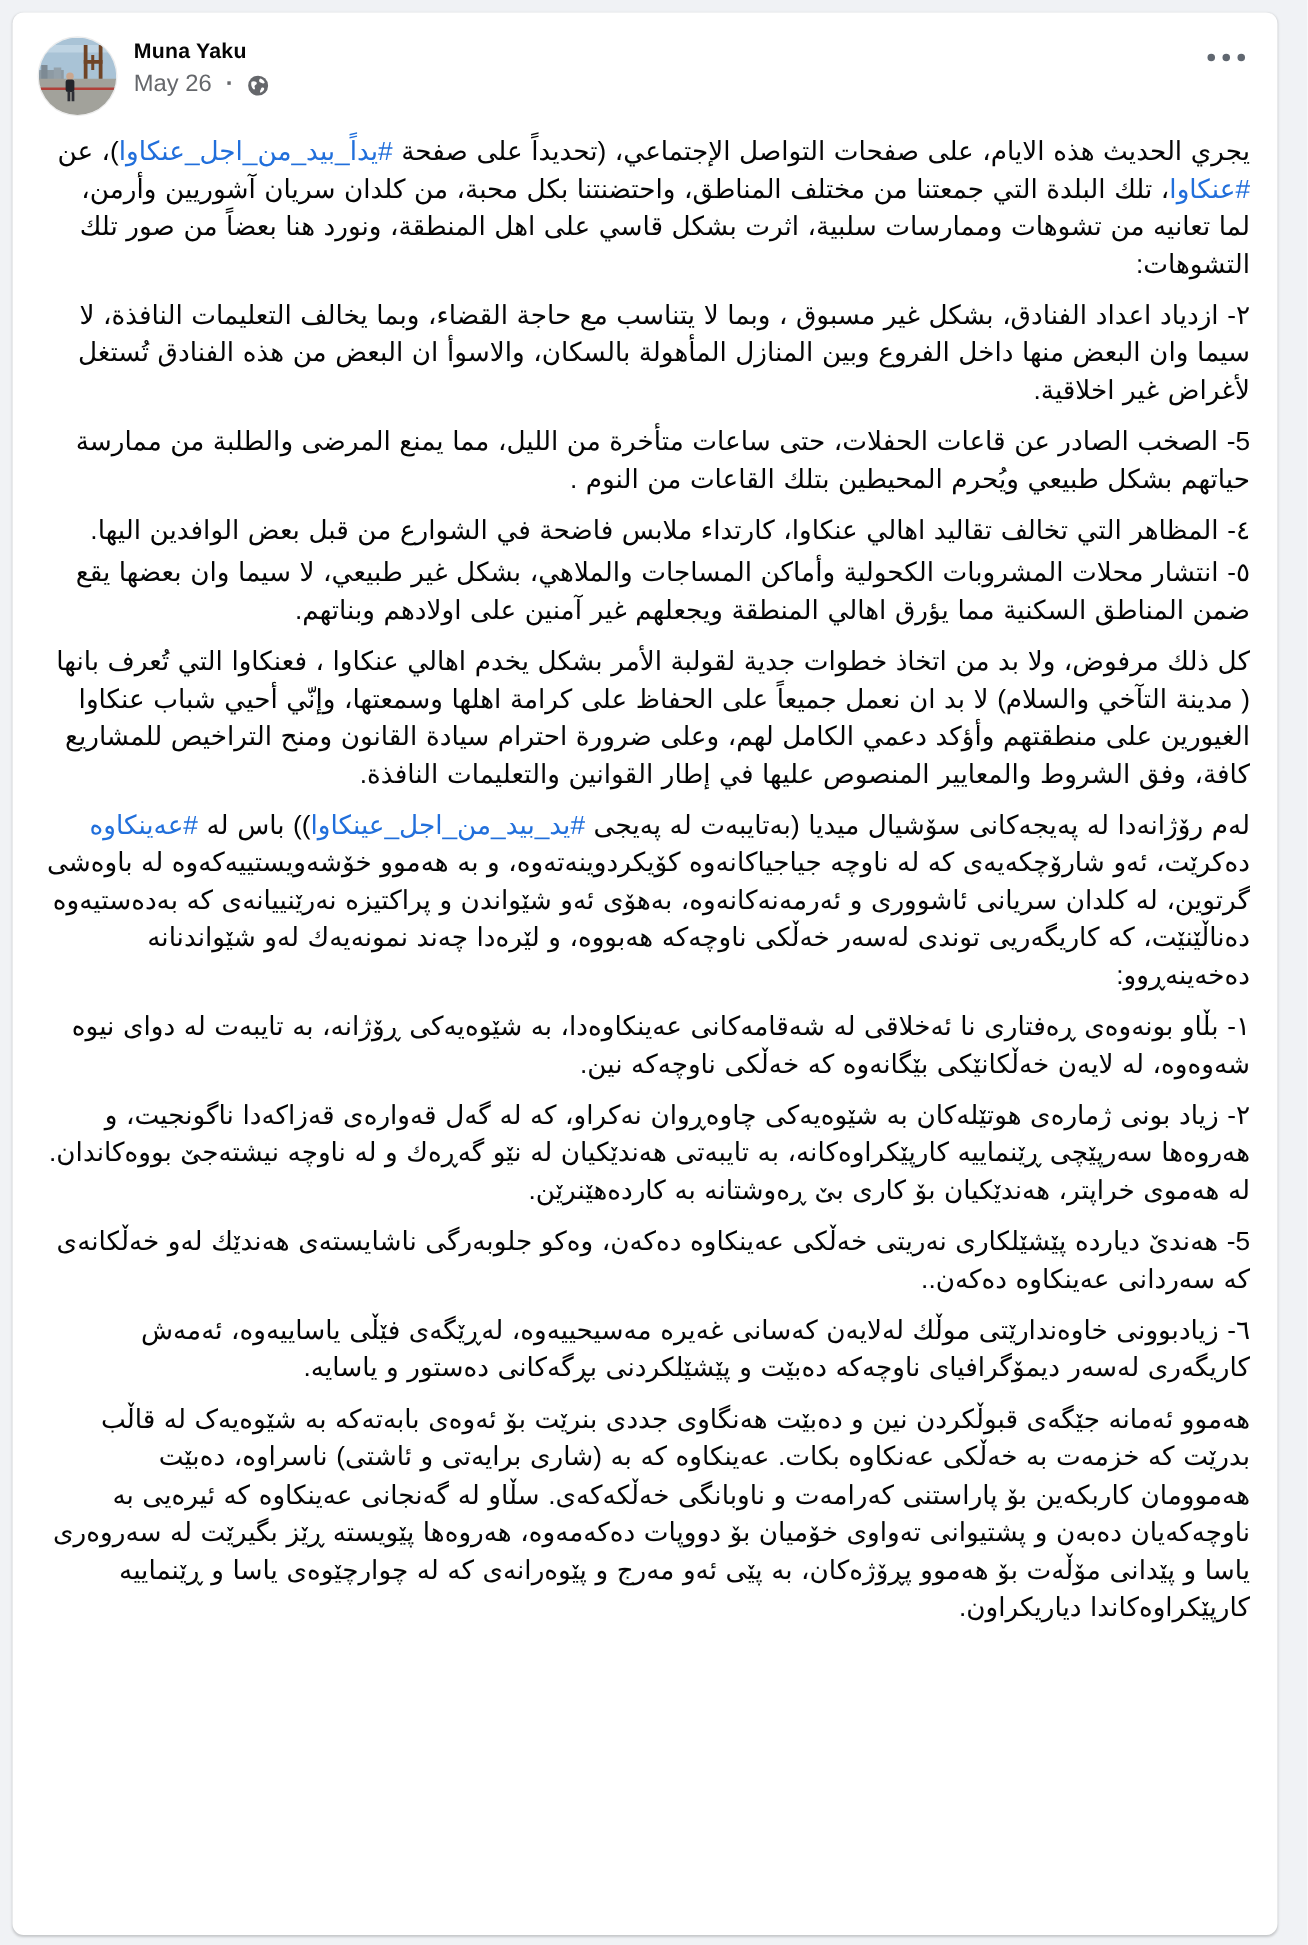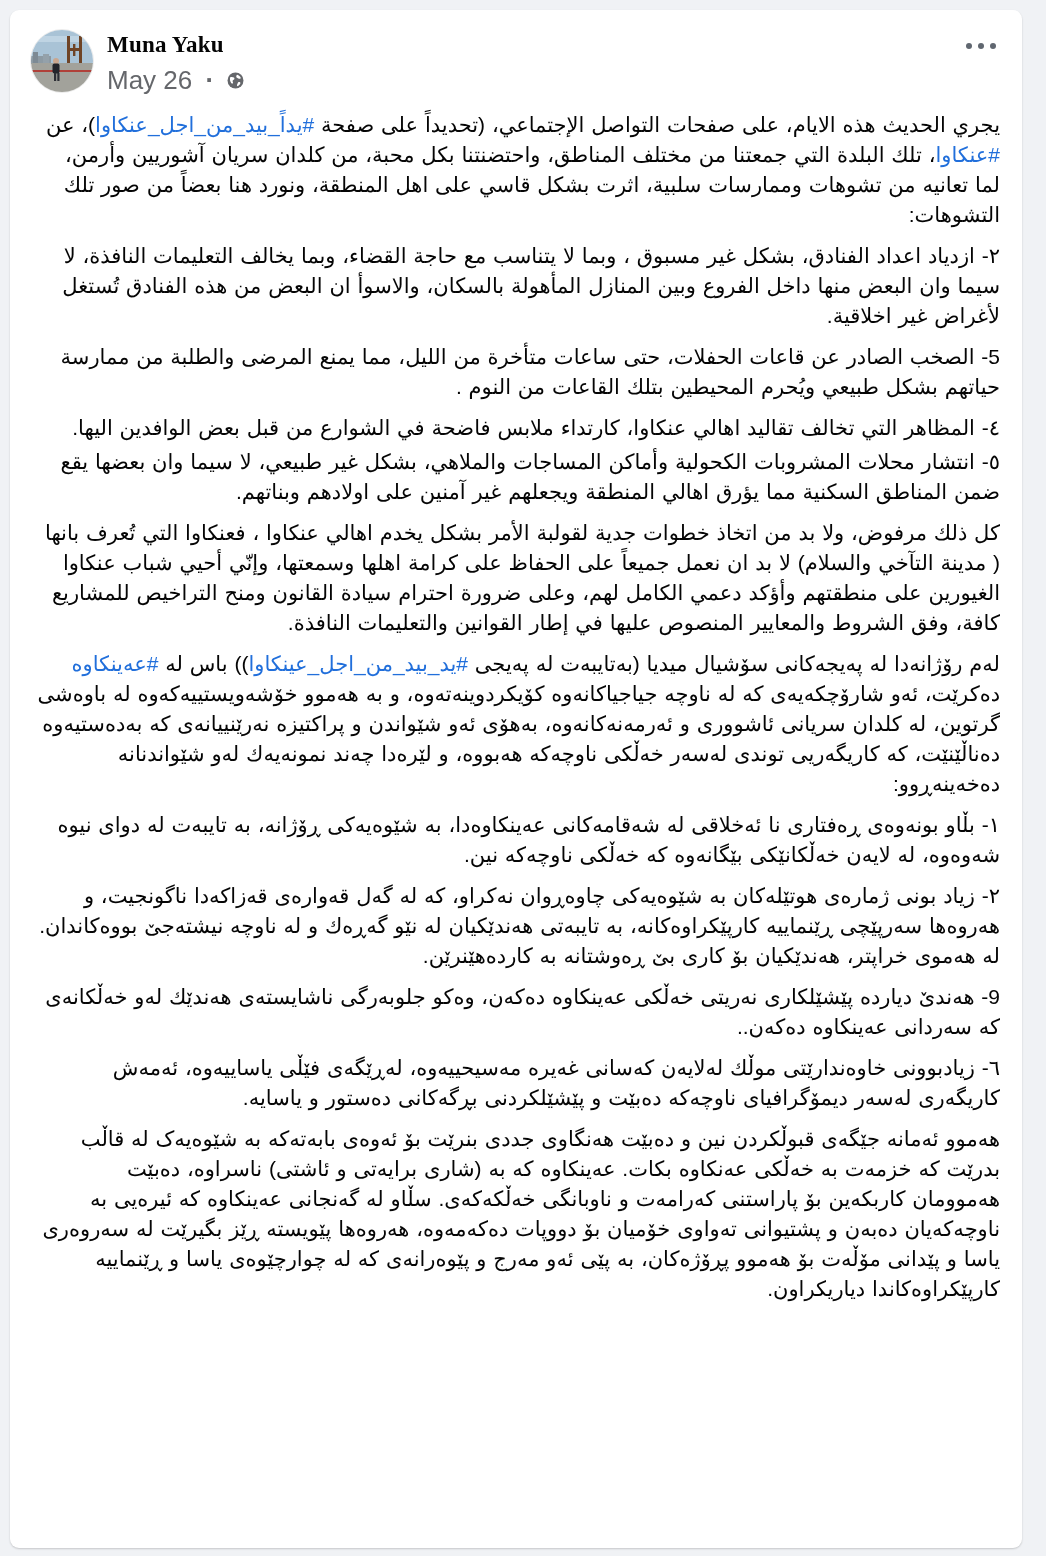--- a/index.html
+++ b/index.html
@@ -15,22 +15,22 @@
     overflow:hidden;
   }
   
   .header{display:flex;align-items:flex-start;padding:19px 20px 12px 20px;}
   .avatar{
     width:62px;height:62px;border-radius:50%;overflow:hidden;flex:0 0 auto;
     border:1px solid rgba(0,0,0,.08);
   }
   .avatar svg{display:block;width:100%;height:100%;}
   .head-meta{margin-left:13px;flex:1 1 auto;padding-top:2px;}
-  .author{font-size:23px;font-weight:700;color:#050505;line-height:1.2;letter-spacing:.2px;font-family:Liberation Serif, serif;}
-  .dateline{display:flex;align-items:center;margin-top:6px;color:#65676b;font-size:26px;}
+  .author{font-size:17px;font-weight:700;color:#050505;line-height:1.2;letter-spacing:.2px;}
+  .dateline{display:flex;align-items:center;margin-top:6px;color:#65676b;font-size:19px;}
   .dateline .dot{margin:0 6px;font-weight:700;}
   .globe{width:17px;height:17px;display:inline-block;}
   .menu-btn{
     display:flex;align-items:center;gap:6px;flex:0 0 auto;
     padding:14px 6px;cursor:pointer;border-radius:50%;
   }
   .menu-btn i{width:6px;height:6px;border-radius:50%;background:#606770;display:block;}
   
   .post-text{
     padding:2px 22px 0 26px;
@@ -97,18 +97,18 @@
   <div class="post-text">
       <p><span>يجري الحديث هذه الايام، على صفحات التواصل الإجتماعي، (تحديداً على صفحة </span><span class="hashtag">#يداً_بيد_من_اجل_عنكاوا</span><span>)، عن </span><span class="hashtag">#عنكاوا</span><span>، تلك البلدة التي جمعتنا من مختلف المناطق، واحتضنتنا بكل محبة، من كلدان سريان آشوريين وأرمن، لما تعانيه من تشوهات وممارسات سلبية، اثرت بشكل قاسي على اهل المنطقة، ونورد هنا بعضاً من صور تلك التشوهات:</span></p>
       <p><span>٢- ازدياد اعداد الفنادق، بشكل غير مسبوق ، وبما لا يتناسب مع حاجة القضاء، وبما يخالف التعليمات النافذة، لا سيما وان البعض منها داخل الفروع وبين المنازل المأهولة بالسكان، والاسوأ ان البعض من هذه الفنادق تُستغل لأغراض غير اخلاقية.</span></p>
       <p><span>5- الصخب الصادر عن قاعات الحفلات، حتى ساعات متأخرة من الليل، مما يمنع المرضى والطلبة من ممارسة حياتهم بشكل طبيعي ويُحرم المحيطين بتلك القاعات من النوم .</span></p>
       <p class="tight"><span>٤- المظاهر التي تخالف تقاليد اهالي عنكاوا، كارتداء ملابس فاضحة في الشوارع من قبل بعض الوافدين اليها.</span></p>
       <p><span>٥- انتشار محلات المشروبات الكحولية وأماكن المساجات والملاهي، بشكل غير طبيعي، لا سيما وان بعضها يقع ضمن المناطق السكنية مما يؤرق اهالي المنطقة ويجعلهم غير آمنين على اولادهم وبناتهم.</span></p>
       <p><span>كل ذلك مرفوض، ولا بد من اتخاذ خطوات جدية لقولبة الأمر بشكل يخدم اهالي عنكاوا ، فعنكاوا التي تُعرف بانها ( مدينة التآخي والسلام) لا بد ان نعمل جميعاً على الحفاظ على كرامة اهلها وسمعتها، وإنّي أحيي شباب عنكاوا الغيورين على منطقتهم وأؤكد دعمي الكامل لهم، وعلى ضرورة احترام سيادة القانون ومنح التراخيص للمشاريع كافة، وفق الشروط والمعايير المنصوص عليها في إطار القوانين والتعليمات النافذة.</span></p>
       <p><span>لەم رۆژانەدا لە پەیجەکانی سۆشیال میدیا (بەتایبەت لە پەیجی </span><span class="hashtag">#ید_بید_من_اجل_عینکاوا</span><span>)) باس لە </span><span class="hashtag">#عەینکاوە</span><span> دەکرێت، ئەو شارۆچکەیەی کە لە ناوچە جیاجیاکانەوە کۆیکردوینەتەوە، و بە هەموو خۆشەویستییەکەوە لە باوەشی گرتوین، لە کلدان سریانی ئاشووری و ئەرمەنەکانەوە، بەهۆی ئەو شێواندن و پراکتیزە نەرێنییانەی کە بەدەستیەوە دەناڵێنێت، کە کاریگەریی توندی لەسەر خەڵکی ناوچەکە هەبووە، و لێرەدا چەند نمونەیەك  لەو شێواندنانە دەخەینەڕوو:</span></p>
       <p><span>١- بڵاو بونەوەی ڕەفتاری نا ئەخلاقی لە شەقامەکانی عەینکاوەدا، بە شێوەیەکی ڕۆژانە،  بە تایبەت لە دوای نیوە شەوەوە، لە لایەن خەڵکانێکی بێگانەوە کە خەڵکی ناوچەکە نین.</span></p>
       <p><span>٢- زیاد بونی ژمارەی هوتێلەکان بە شێوەیەکی چاوەڕوان نەکراو، کە لە گەل قەوارەی قەزاکەدا ناگونجیت، و هەروەها سەرپێچی ڕێنماییە کارپێکراوەکانە، بە تایبەتی هەندێکیان لە نێو گەڕەك و لە ناوچە نیشتەجێ بووەکاندان. لە هەموی خراپتر، هەندێکیان بۆ کاری بێ ڕەوشتانە بە کاردەهێنرێن.</span></p>
-      <p><span>9- هەندێ دیاردە پێشێلکاری نەریتی خەڵکی عەینکاوە دەکەن، وەکو جلوبەرگی ناشایستەی هەندێك لەو خەڵکانەی کە سەردانی عەینکاوە دەکەن..</span></p>
+      <p><span>5- هەندێ دیاردە پێشێلکاری نەریتی خەڵکی عەینکاوە دەکەن، وەکو جلوبەرگی ناشایستەی هەندێك لەو خەڵکانەی کە سەردانی عەینکاوە دەکەن..</span></p>
       <p><span>٦- زیادبوونی خاوەندارێتی موڵك لەلایەن کەسانی غەیرە مەسیحییەوە، لەڕێگەی فێڵی یاساییەوە، ئەمەش کاریگەری لەسەر دیمۆگرافیای ناوچەکە دەبێت و پێشێلکردنی بڕگەکانی دەستور و یاسایە.</span></p>
       <p><span>هەموو ئەمانە جێگەی قبوڵکردن نین و دەبێت هەنگاوی جددی بنرێت بۆ ئەوەی بابەتەکە بە شێوەیەک لە قاڵب بدرێت کە خزمەت بە خەڵکی عەنکاوە بکات. عەینکاوە کە بە (شاری برایەتی و ئاشتی) ناسراوە، دەبێت هەموومان کاربکەین بۆ پاراستنی کەرامەت و ناوبانگی خەڵکەکەی. سڵاو لە گەنجانی عەینکاوە کە ئیرەیی بە ناوچەکەیان دەبەن و پشتیوانی تەواوی خۆمیان بۆ دووپات دەکەمەوە، هەروەها پێویستە ڕێز بگیرێت لە سەروەری یاسا و پێدانی مۆڵەت بۆ هەموو پڕۆژەکان، بە پێی ئەو مەرج و پێوەرانەی کە لە چوارچێوەی یاسا و ڕێنماییە کارپێکراوەکاندا دیاریکراون.</span></p>
     </div>
 
 </div>
 
 </body></html>

